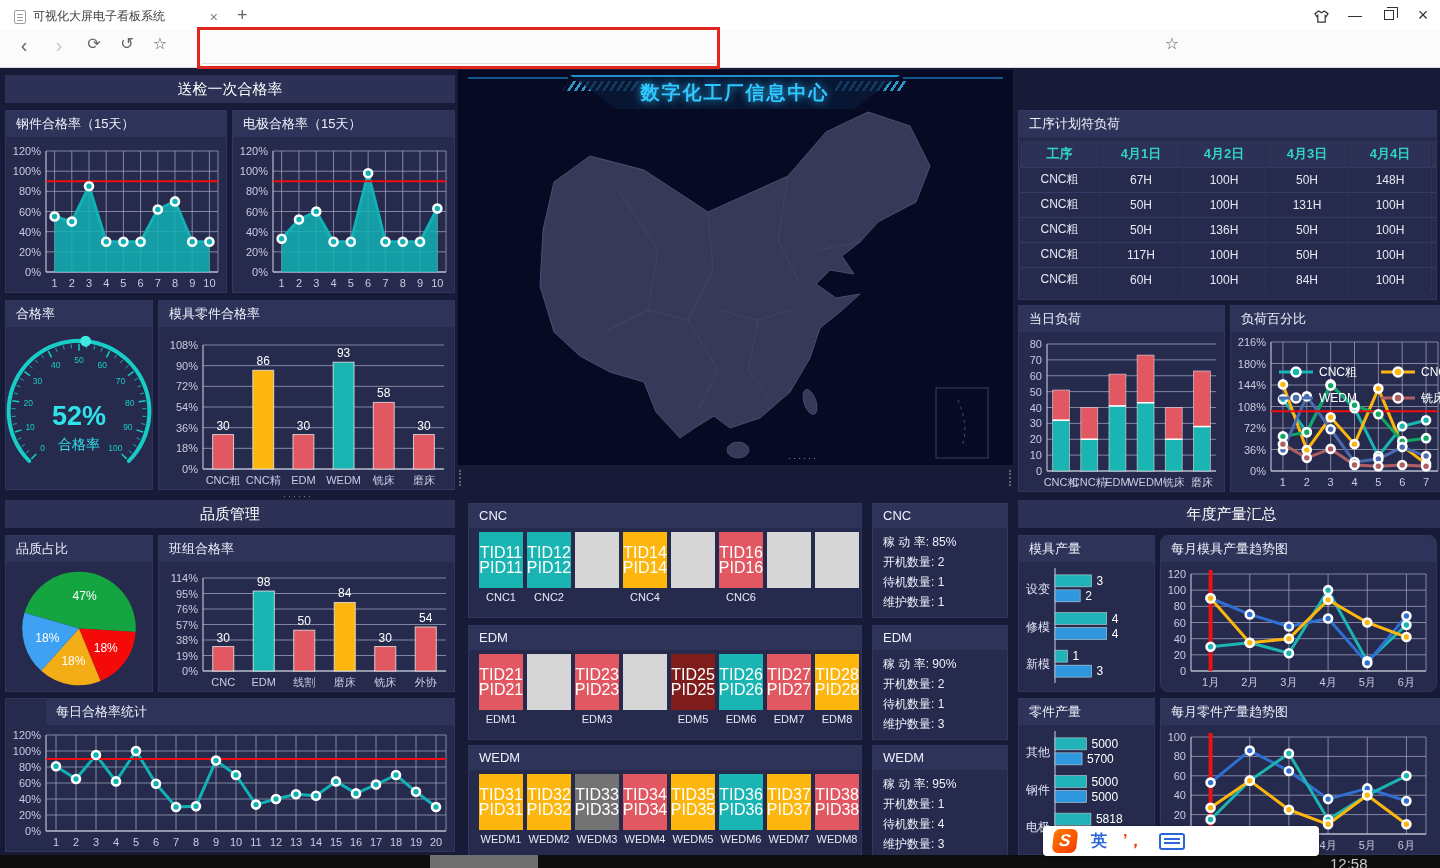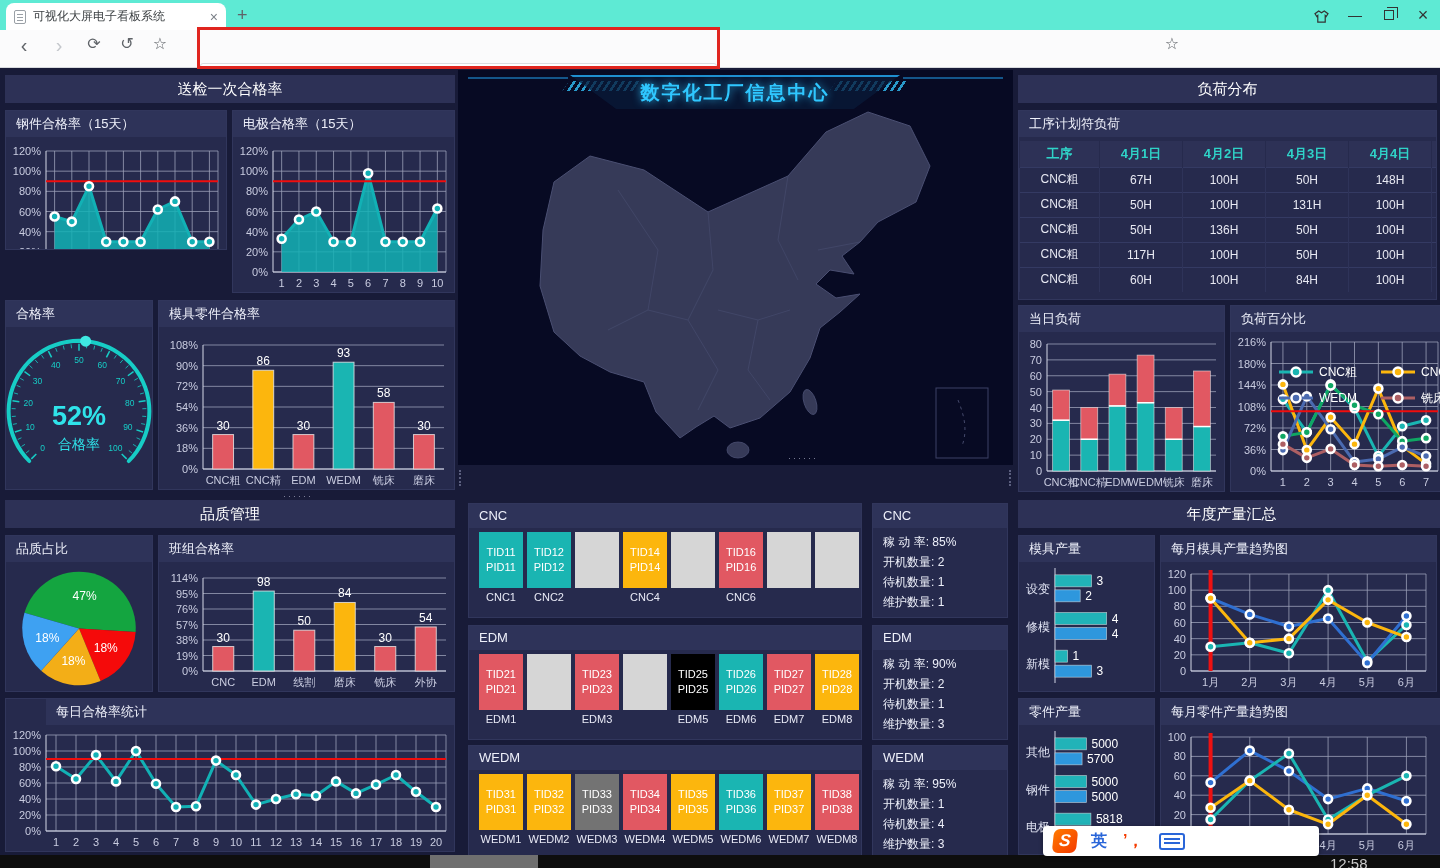--- a/index.html
+++ b/index.html
@@ -1,21 +1,21 @@
 <!DOCTYPE html>
 <html><head>
 <meta charset="utf-8">
 <style>
   * { margin:0; padding:0; box-sizing:border-box; }
   html,body { width:1440px; height:868px; overflow:hidden; background:#000;
     font-family:"Liberation Sans","DejaVu Sans",sans-serif; }
   #stage { position:relative; width:1440px; height:868px; overflow:hidden; }
 
   
-  #tabbar { position:absolute; left:0; top:0; width:1440px; height:30px; background:#5eead4; }
+  #tabbar { position:absolute; left:0; top:0; width:1440px; height:30px; background:#ffffff; }
   .tab { position:absolute; left:6px; top:3px; width:220px; height:27px; background:#fff;
     border-radius:8px 8px 0 0; display:flex; align-items:center; padding:0 8px; }
   .favicon { width:12px; height:14px; border:1px solid #9aa0a6; border-radius:2px; background:#fff; position:relative; margin-right:7px; }
   .favicon:before { content:""; position:absolute; left:2px; top:3px; width:6px; height:1px; background:#9aa0a6; box-shadow:0 3px 0 #9aa0a6, 0 6px 0 #9aa0a6; }
   .tab-title { font-size:12px; color:#3c4043; white-space:nowrap; overflow:hidden; flex:1; }
   .tab-close { font-size:14px; color:#7a7f87; margin-left:6px; cursor:default; }
   .newtab { position:absolute; left:237px; top:5px; font-size:18px; color:#5f6368; }
   .winbtns { position:absolute; right:0; top:0; height:30px; display:flex; align-items:center; }
   .winbtn { width:34px; text-align:center; color:#333; font-size:14px; }
   .tshirt-icon svg { vertical-align:middle; }
@@ -68,21 +68,21 @@
   .banner-trap span { font-size:19px; font-weight:bold; letter-spacing:2px; color:#2fc7ff;
     line-height:32px; text-shadow:0 0 9px rgba(47,199,255,.9); }
   .hash { position:absolute; top:10px; width:72px; height:10px; transform:skewX(-35deg);
     background:repeating-linear-gradient(90deg,transparent 0 4px,#2fb3e8 4px 7px); opacity:.85; }
   .dev-row { position:absolute; left:0; width:555px; }
   .dev-grid { left:10px; width:394px; height:115px; }
   .dev-stats { left:414px; width:136px; height:115px; }
   .tiles { position:absolute; top:28px; left:10px; display:flex; }
   .tile-wrap { width:44px; margin-right:4px; text-align:center; }
   .tile { height:56px; display:flex; flex-direction:column; align-items:center; justify-content:center;
-    font-size:11px; color:#fff; line-height:15px; }
+    font-size:16px; color:#fff; line-height:15px; }
   .tile-label { margin-top:3px; font-size:11px; color:#e8eaf6; height:14px; }
   .stats { position:absolute; top:28px; left:10px; right:4px; }
   .stat-line { font-size:12px; color:#eef0fa; line-height:20px; white-space:nowrap; }
   .dots-h { position:absolute; color:#8a8da5; font-size:9px; letter-spacing:2px; }
   .dots-v { position:absolute; width:0; height:16px; border-left:2px dotted #5a5e7e; }
 
   
   #plan-table { border-collapse:collapse; width:440px; table-layout:fixed; margin-top:4px; }
   #plan-table th { color:#2fd3c8; font-size:13px; font-weight:bold; background:#2d3156; height:26px; }
   #plan-table td { color:#e8e9f3; font-size:12px; text-align:center; height:25px;
@@ -179,21 +179,21 @@
         <div class="menu-icon"></div>
       </div>
   </div>
 
   <div id="red-box"></div>
 
   <div id="dash">
 
     <div class="sec" style="left:5px;top:7px;width:450px;">送检一次合格率</div>
 
-    <div class="panel" style="left:5px;top:42px;width:222px;height:140px;">
+    <div class="panel" style="left:5px;top:42px;width:222px;height:183px;">
       <div class="ptitle">钢件合格率（15天）</div>
       <div class="pbody">
           <div class="chart"><svg width="220" height="155">
               <line x1="40" y1="135" x2="212" y2="135" stroke="#9ba0b8" stroke-width="0.8"></line>
               <text x="35" y="139" font-size="11" fill="#c9cce0" text-anchor="end">0%</text>
               <line x1="40" y1="114.83333333333334" x2="212" y2="114.83333333333334" stroke="#9ba0b8" stroke-width="0.8"></line>
               <text x="35" y="118.83333333333334" font-size="11" fill="#c9cce0" text-anchor="end">20%</text>
               <line x1="40" y1="94.66666666666667" x2="212" y2="94.66666666666667" stroke="#9ba0b8" stroke-width="0.8"></line>
               <text x="35" y="98.66666666666667" font-size="11" fill="#c9cce0" text-anchor="end">40%</text>
               <line x1="40" y1="74.5" x2="212" y2="74.5" stroke="#9ba0b8" stroke-width="0.8"></line>
@@ -669,21 +669,21 @@
                   <div>TID23</div>
                   <div>PID23</div>
                 </div>
                 <div class="tile-label">EDM3</div>
               </div>
               <div class="tile-wrap">
                 <div class="tile" style="background: rgb(214, 214, 214);"></div>
                 <div class="tile-label"></div>
               </div>
               <div class="tile-wrap">
-                <div class="tile" style="background: #000000;">
+                <div class="tile" style="background: #7f1d1d;">
                   <div>TID25</div>
                   <div>PID25</div>
                 </div>
                 <div class="tile-label">EDM5</div>
               </div>
               <div class="tile-wrap">
                 <div class="tile" style="background: rgb(26, 181, 178);">
                   <div>TID26</div>
                   <div>PID26</div>
                 </div>
@@ -782,21 +782,20 @@
           <div class="stats">
               <div class="stat-line">稼 动 率: 95%</div>
               <div class="stat-line">开机数量: 1</div>
               <div class="stat-line">待机数量: 4</div>
               <div class="stat-line">维护数量: 3</div>
             </div>
         </div>
       </div>
     </div>
 
-    <div class="sec" style="left:1018px;top:7px;width:419px;">负荷分布</div>
 
     <div class="panel" style="left:1018px;top:42px;width:419px;height:190px;">
       <div class="ptitle">工序计划符负荷</div>
       <table id="plan-table">
           <colgroup>
             <col style="width: 80px;">
             <col style="width: 83px;">
             <col style="width: 83px;">
             <col style="width: 83px;">
             <col style="width: 83px;">
@@ -1018,21 +1017,21 @@
               <rect x="36" y="65.5" width="51.66" height="12" fill="#2e97dd" stroke="#e6e6e6" stroke-width="0.7" stroke-opacity="0.7"></rect>
               <text x="92.66" y="75.5" font-size="12" fill="#fff" text-anchor="start">4</text>
               <text x="31" y="106.16666666666666" font-size="12" fill="#dfe2f2" text-anchor="end">新模</text>
               <rect x="36" y="88.16666666666666" width="12.6" height="12" fill="#21b3b8" stroke="#e6e6e6" stroke-width="0.7" stroke-opacity="0.7"></rect>
               <text x="53.6" y="98.16666666666666" font-size="12" fill="#fff" text-anchor="start">1</text>
               <rect x="36" y="103.16666666666666" width="36.54" height="12" fill="#2e97dd" stroke="#e6e6e6" stroke-width="0.7" stroke-opacity="0.7"></rect>
               <text x="77.53999999999999" y="113.16666666666666" font-size="12" fill="#fff" text-anchor="start">3</text>
             </svg></div>
         </div>
     </div>
-    <div class="panel" style="left:1160px;top:467px;width:277px;height:157px;">
+    <div class="panel" style="left:1160px;top:467px;width:277px;height:157px;border-radius:8px;">
       <div class="ptitle">每月模具产量趋势图</div>
       <div class="pbody">
           <div class="chart"><svg width="275" height="129">
               <line x1="30" y1="109" x2="265" y2="109" stroke="#9ba0b8" stroke-width="0.8"></line>
               <text x="25" y="113" font-size="11" fill="#c9cce0" text-anchor="end">0</text>
               <line x1="30" y1="92.83333333333334" x2="265" y2="92.83333333333334" stroke="#9ba0b8" stroke-width="0.8"></line>
               <text x="25" y="96.83333333333334" font-size="11" fill="#c9cce0" text-anchor="end">20</text>
               <line x1="30" y1="76.66666666666667" x2="265" y2="76.66666666666667" stroke="#9ba0b8" stroke-width="0.8"></line>
               <text x="25" y="80.66666666666667" font-size="11" fill="#c9cce0" text-anchor="end">40</text>
               <line x1="30" y1="60.5" x2="265" y2="60.5" stroke="#9ba0b8" stroke-width="0.8"></line>

